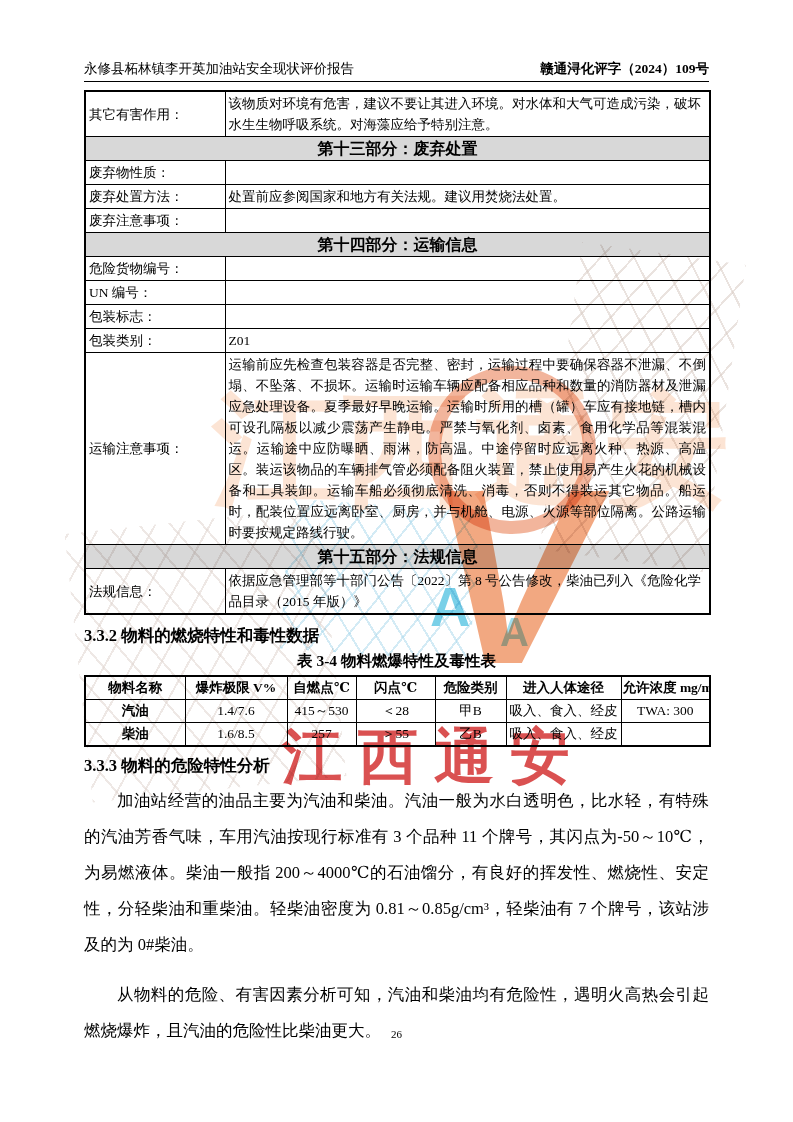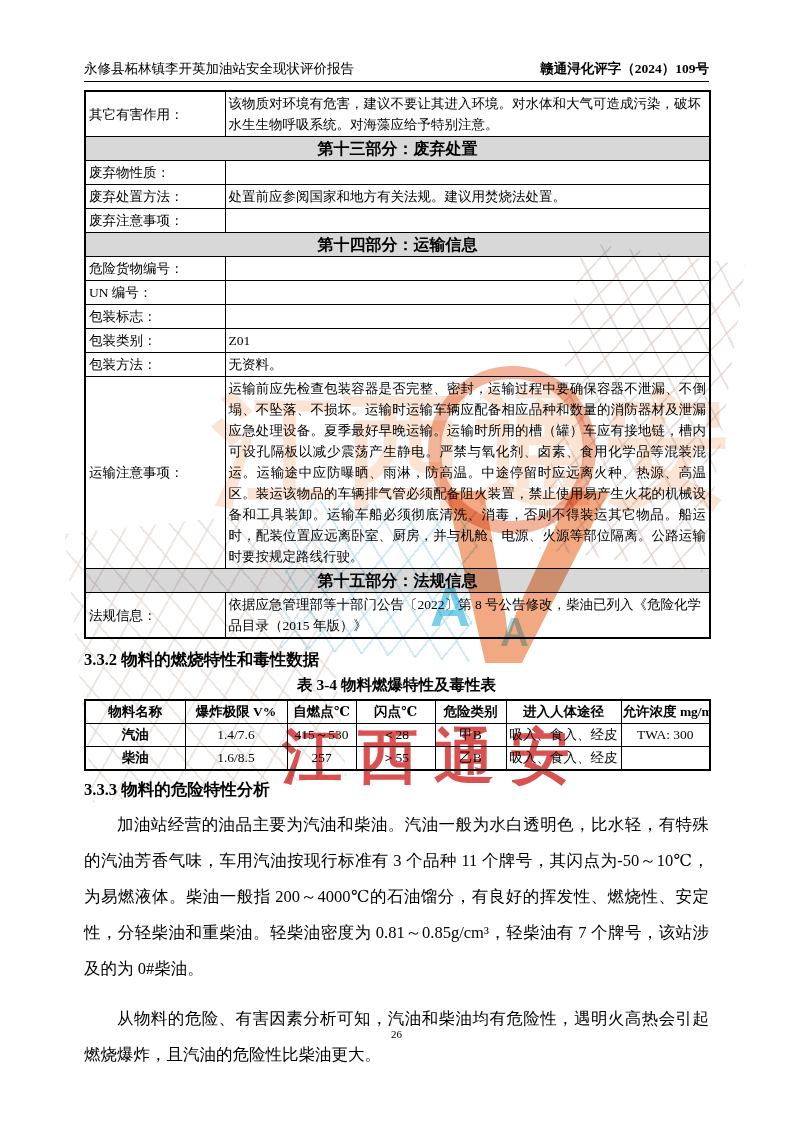--- a/index.html
+++ b/index.html
@@ -127,24 +127,20 @@
           </tr>
           <tr>
             <td class="lbl std">包装标志：</td>
             <td class="val std"></td>
           </tr>
           <tr>
             <td class="lbl std">包装类别：</td>
             <td class="val std">Z01</td>
           </tr>
           <tr>
-            <td class="lbl std">包装方法：</td>
-            <td class="val std">无资料。</td>
-          </tr>
-          <tr>
             <td class="lbl std">运输注意事项：</td>
             <td class="val std just">运输前应先检查包装容器是否完整、密封，运输过程中要确保容器不泄漏、不倒塌、不坠落、不损坏。运输时运输车辆应配备相应品种和数量的消防器材及泄漏应急处理设备。夏季最好早晚运输。运输时所用的槽（罐）车应有接地链，槽内可设孔隔板以减少震荡产生静电。严禁与氧化剂、卤素、食用化学品等混装混运。运输途中应防曝晒、雨淋，防高温。中途停留时应远离火种、热源、高温区。装运该物品的车辆排气管必须配备阻火装置，禁止使用易产生火花的机械设备和工具装卸。运输车船必须彻底清洗、消毒，否则不得装运其它物品。船运时，配装位置应远离卧室、厨房，并与机舱、电源、火源等部位隔离。公路运输时要按规定路线行驶。</td>
           </tr>
           <tr>
             <td colspan="2" class="sec">第十五部分：法规信息</td>
           </tr>
           <tr>
             <td class="lbl std">法规信息：</td>
             <td class="val std">依据应急管理部等十部门公告〔2022〕第 8 号公告修改，柴油已列入《危险化学品目录（2015 年版）》</td>
           </tr>

